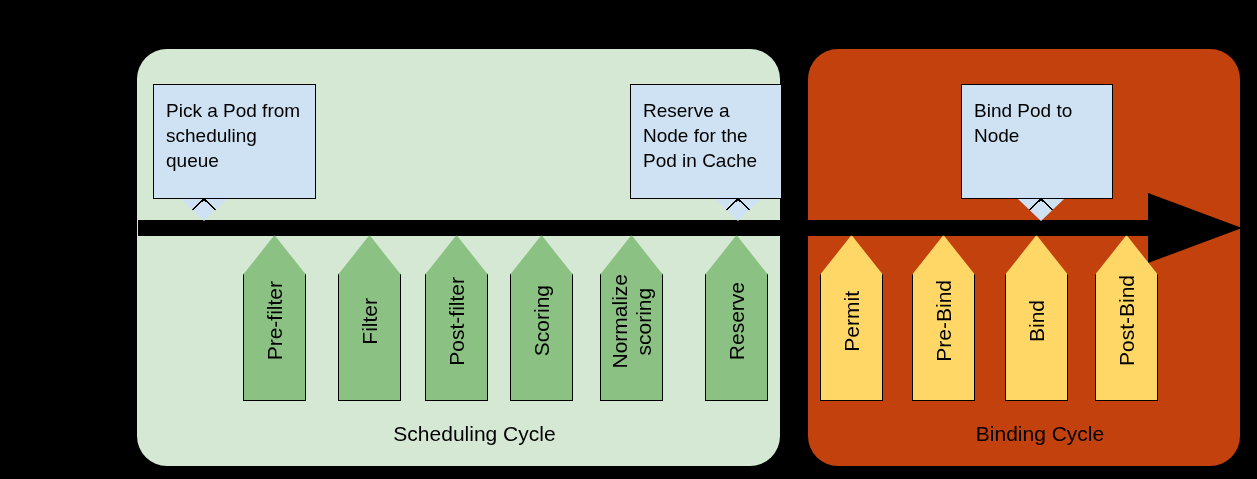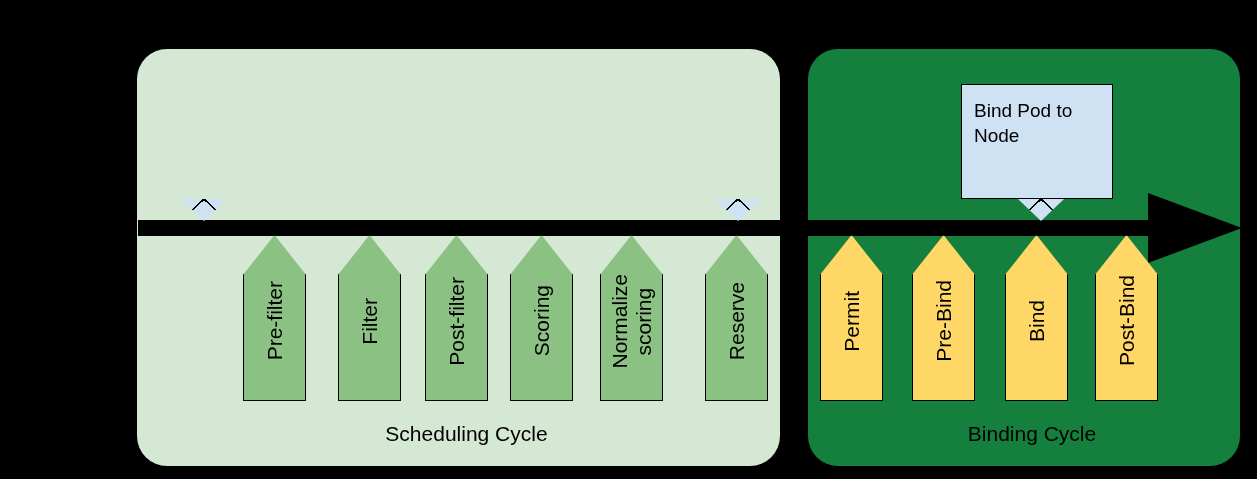--- a/index.html
+++ b/index.html
@@ -28,26 +28,26 @@
     top: 49px;
     width: 643px;
     height: 417px;
     background: #d5e8d4;
   }
   .panel-binding {
     left: 808px;
     top: 49px;
     width: 432px;
     height: 417px;
-    background: #15803d;
+    background: #c2410c;
   }
   .panel-caption {
     position: absolute;
     bottom: 22px;
-    left: 8px;
+    left: 16px;
     width: 100%;
     text-align: center;
     font-size: 21px;
     color: #000000;
     line-height: 1;
   }
 
   
   .sort-arrow {
     position: absolute;
@@ -162,22 +162,28 @@
   </div>
 
   <div class="panel panel-binding">
     <div class="panel-caption">Binding Cycle</div>
   </div>
 
 
   <div class="timeline-bar"></div>
   <div class="timeline-head"></div>
 
+  <div class="callout callout-pick">
+    <span>Pick a Pod from scheduling queue</span>
+  </div>
   <div class="callout-tail tail-pick"></div>
 
+  <div class="callout callout-reserve">
+    <span>Reserve a Node for the Pod in Cache</span>
+  </div>
   <div class="callout-tail tail-reserve"></div>
 
   <div class="callout callout-bind">
     <span>Bind Pod to Node</span>
   </div>
   <div class="callout-tail tail-bind"></div>
 
   <div class="plugin plugin-green plugin-shape" style="left:243px;top:235px;width:63px;height:166px;">
     <span class="plugin-label">Pre-filter</span>
   </div>

